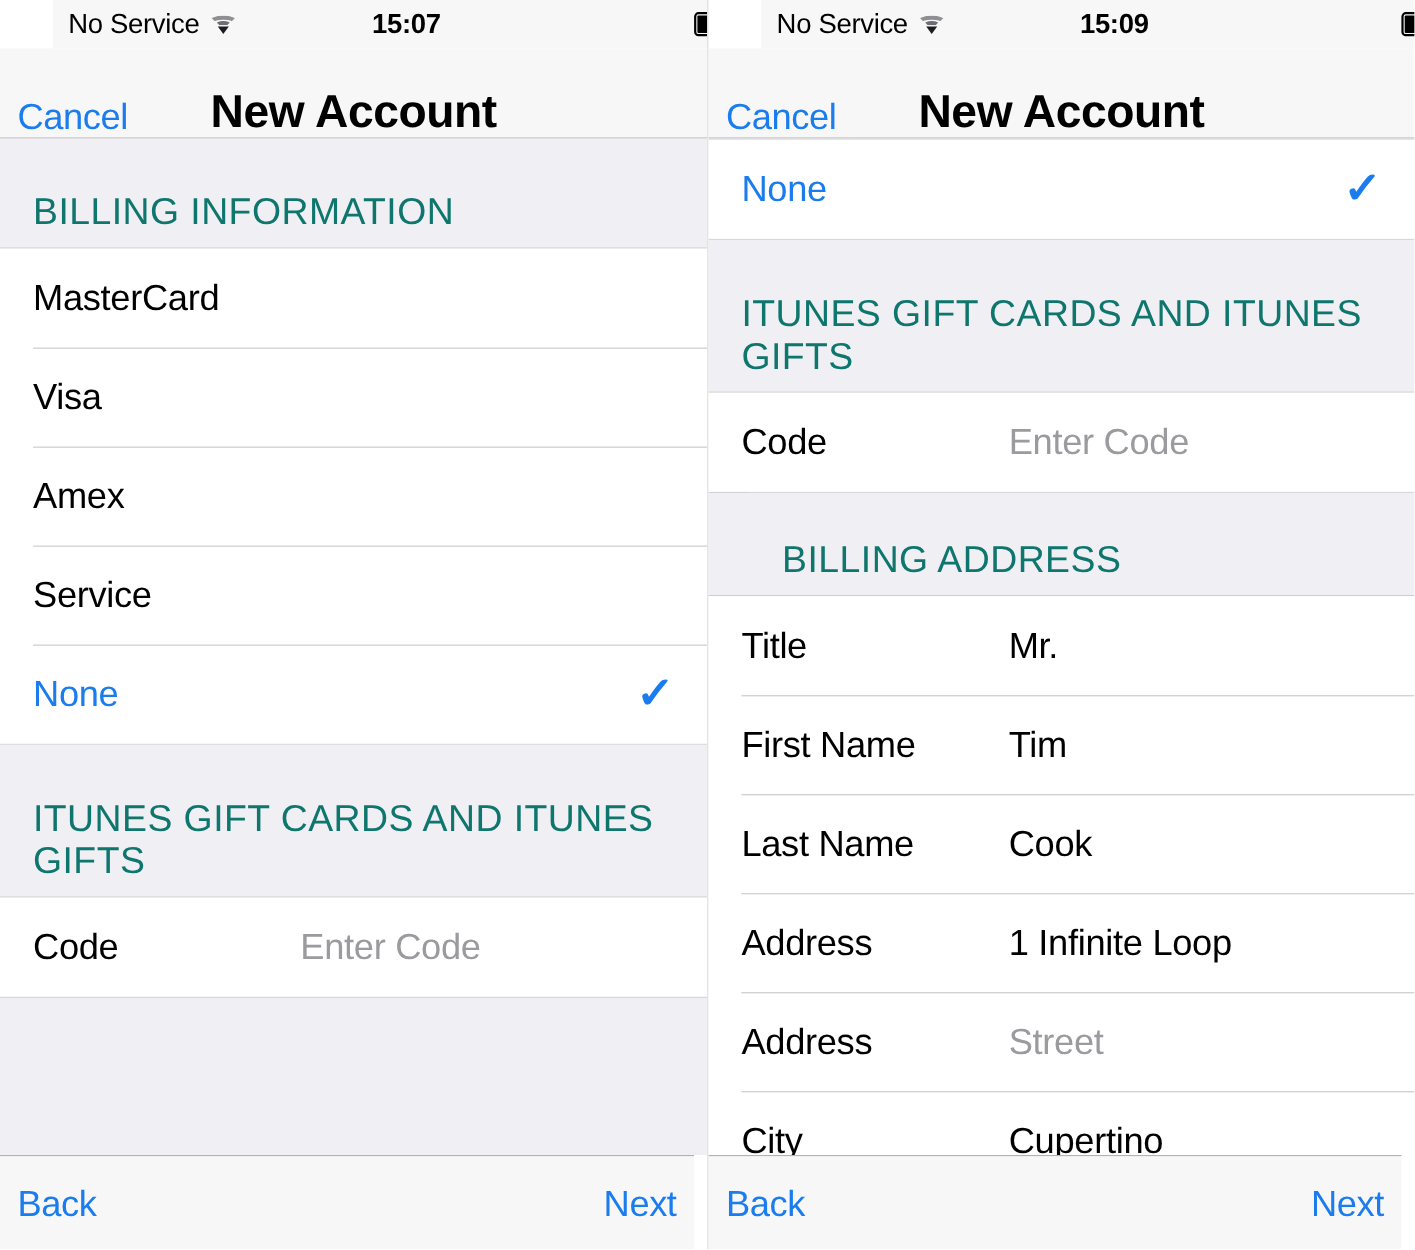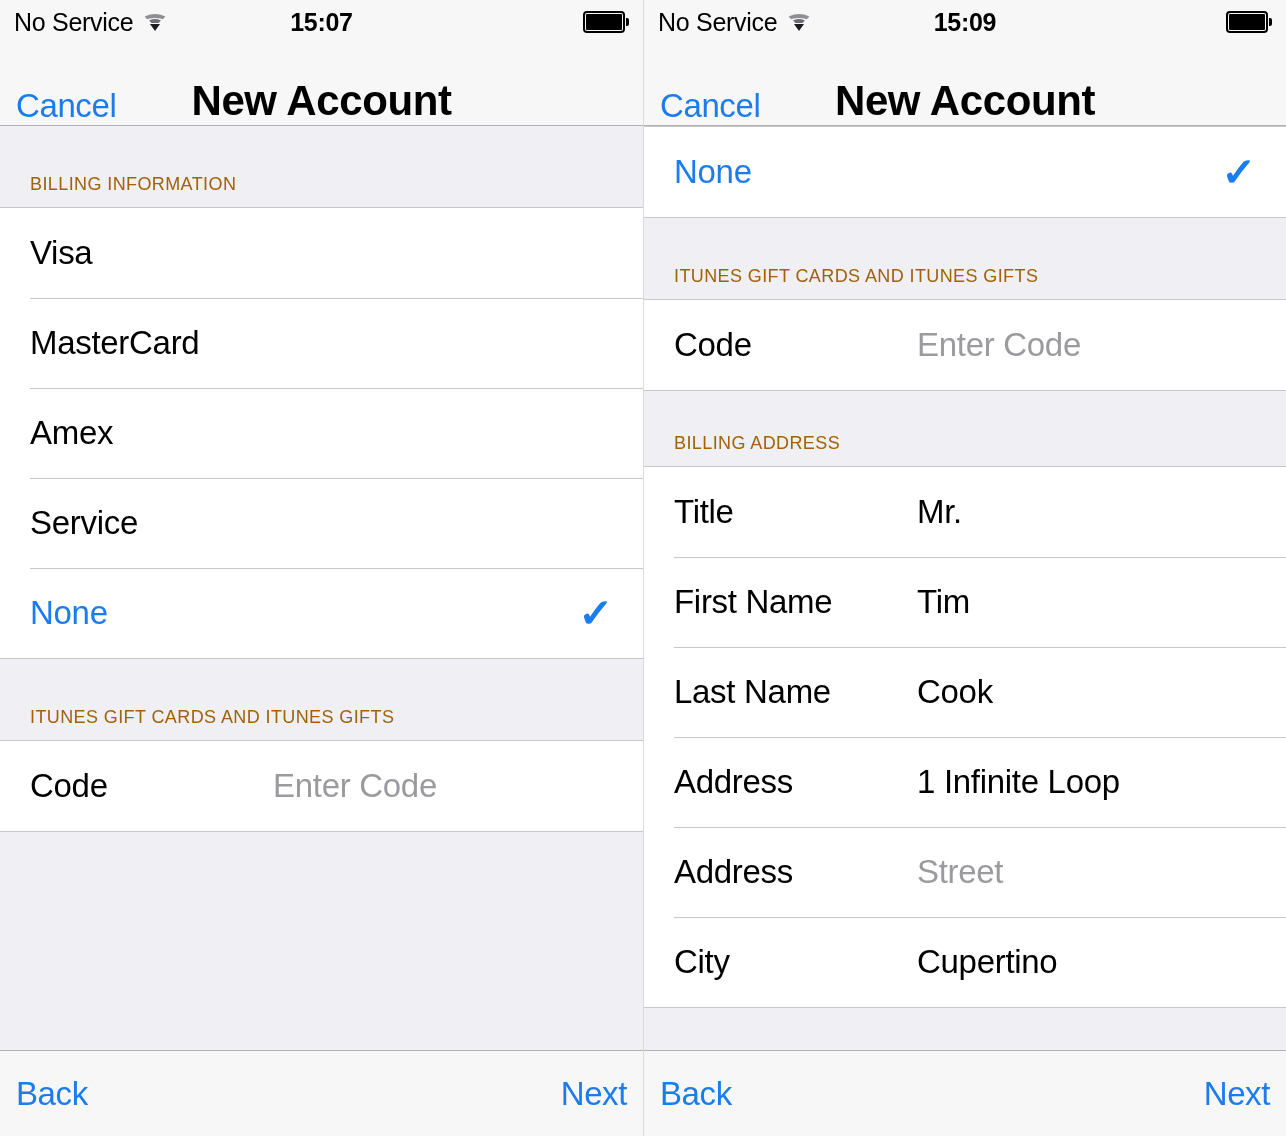--- a/index.html
+++ b/index.html
@@ -18,20 +18,21 @@
   }
   .phone.right { border-left:1px solid #d9d9d9; }
 
   
   .statusbar {
     height:44px; width:100%;
     background:#f7f7f8;
     display:flex; align-items:center;
     position:relative;
     padding:0 14px;
+    margin-left:48px;
   }
   .status-left { display:flex; align-items:center; gap:9px; }
   .carrier { font-size:25px; color:#000; letter-spacing:-0.3px; }
   .wifi-icon { width:26px; height:20px; position:relative; display:inline-block; }
   .wifi-icon .arc {
     position:absolute; left:50%; transform:translateX(-50%);
     border-style:solid; border-color:#8e8e93 transparent transparent transparent;
     border-radius:50% 50% 0 0;
   }
   .wifi-icon .a1 { width:26px; height:13px; border-width:4px 4px 0 4px; top:2px; }
@@ -82,23 +83,23 @@
     position:absolute;
     top:126px; left:0; right:0; bottom:86px;
     background:#efeff4;
     overflow:hidden;
   }
   .content.right-content { top:126px; }
 
   .group-head {
     background:#efeff4;
     padding:48px 18px 12px 30px;
-    font-size:18px; color:#a16207; letter-spacing:0.4px;
-  }
-  .group-head.tight { padding-top:42px; }
+    font-size:34px; color:#0f766e; letter-spacing:0.4px;
+  }
+  .group-head.tight { padding-top:42px;margin-left:37px; }
   .group-foot {
     background:#efeff4;
     padding:0 30px 28px 30px;
     font-size:28px; line-height:1.22; color:#6d6d72; letter-spacing:-0.1px;
   }
 
   .cell-group { background:#ffffff; border-top:1px solid #c8c7cc; border-bottom:1px solid #c8c7cc; }
   .cell {
     position:relative;
     height:90px;
@@ -118,21 +119,21 @@
   .checkmark {
     margin-left:auto;
     color:#1b7ced;
     font-size:40px; line-height:1;
     font-weight:bold;
     transform:scaleX(1.05);
   }
 
   
   .toolbar {
-    position:absolute; left:0; right:0; bottom:0;
+    position:absolute; left:0; right:12px; bottom:0;
     height:86px;
     background:#f7f7f8;
     border-top:1px solid #b2b2b2;
     display:flex; align-items:center; justify-content:space-between;
     padding:0 16px;
   }
   .toolbar-btn { font-size:33px; color:#1b7ced; letter-spacing:-0.4px; }
 </style>
 </head>
 <body>
@@ -164,24 +165,24 @@
       <span class="nav-cancel">Cancel</span>
       <span class="nav-title">New Account</span>
     </div>
 
     <div class="content">
 
       <div class="group-head">BILLING INFORMATION</div>
 
       <div class="cell-group">
         <div class="cell">
+          <span class="cell-title">MasterCard</span>
+        </div>
+        <div class="cell">
           <span class="cell-title">Visa</span>
-        </div>
-        <div class="cell">
-          <span class="cell-title">MasterCard</span>
         </div>
         <div class="cell">
           <span class="cell-title">Amex</span>
         </div>
         <div class="cell">
           <span class="cell-title">Service</span>
         </div>
         <div class="cell">
           <span class="cell-title link">None</span>
           <span class="checkmark">✓</span>

